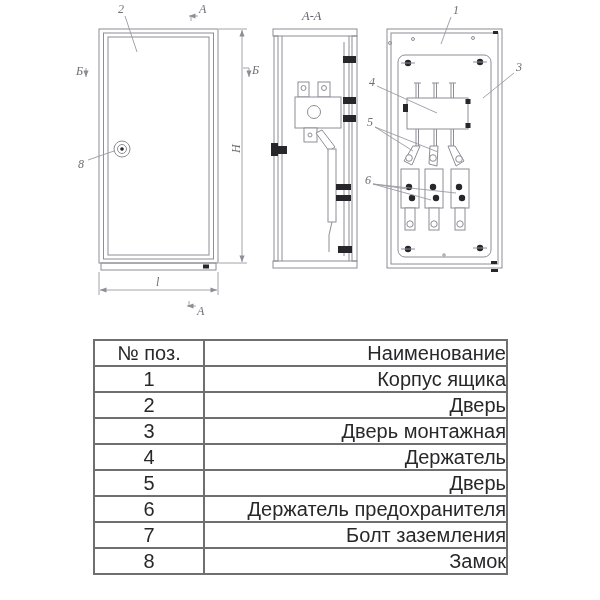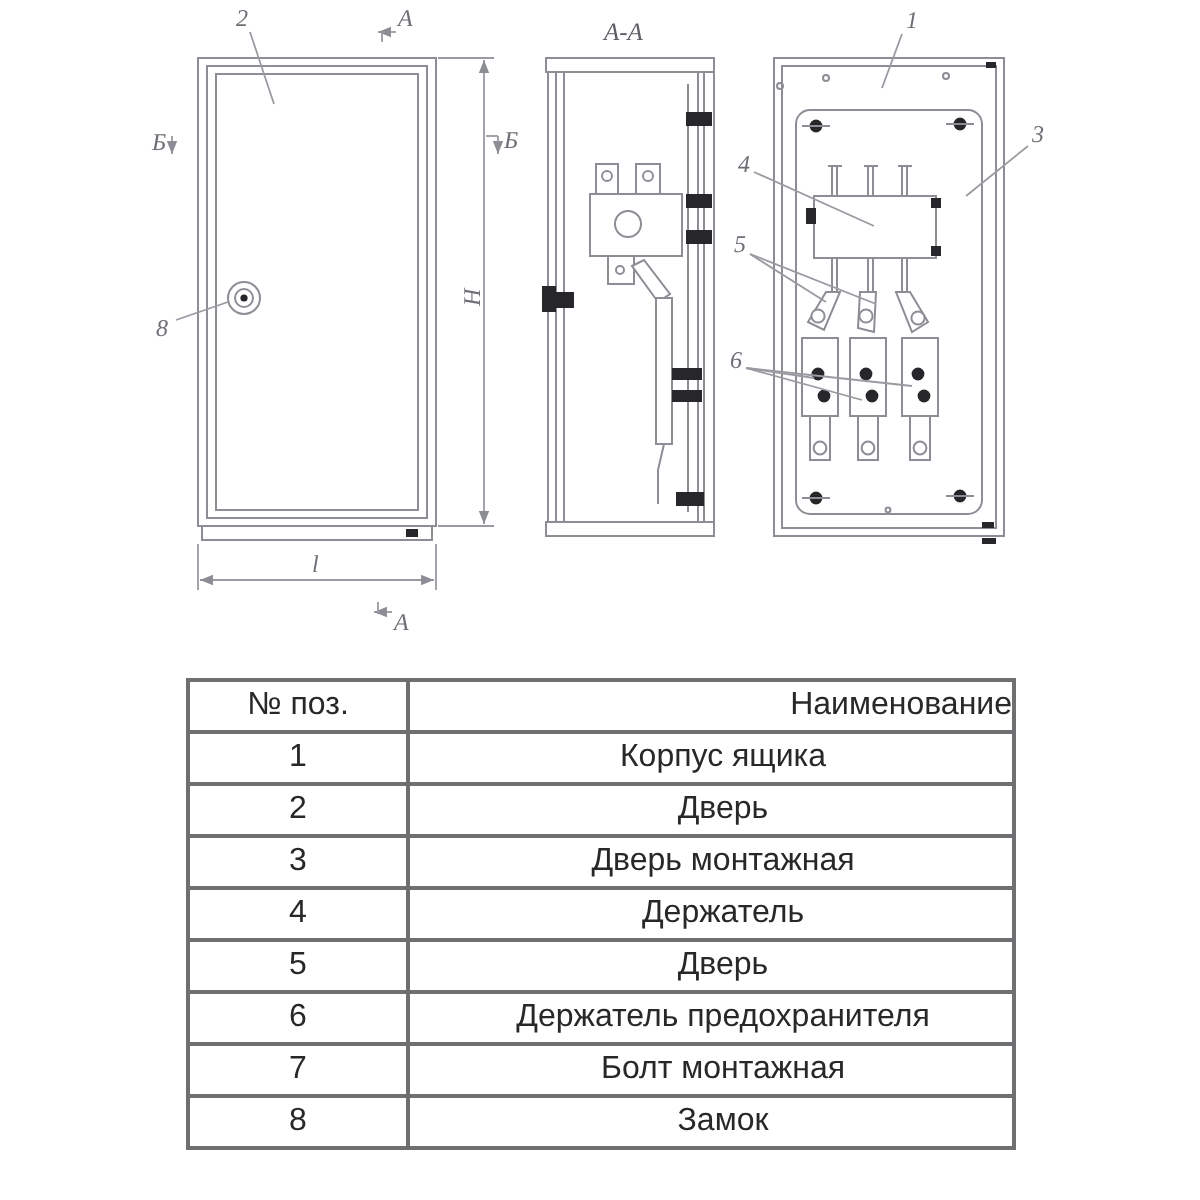--- a/index.html
+++ b/index.html
@@ -9,25 +9,25 @@
   svg.draw{position:absolute;left:0;top:0;}
   .ln{stroke:#8d8d96;fill:none;stroke-width:1;}
   .lnW{stroke:#8d8d96;fill:#ffffff;stroke-width:1;}
   .blk{fill:#26262b;stroke:none;}
   .ld{stroke:#9a9aa2;stroke-width:0.9;fill:none;}
   .lbl{font:italic 12px "Liberation Serif",serif;fill:#6e6e76;}
   .lbl-dim{font:italic 12px "Liberation Serif",serif;fill:#6e6e76;}
   .lbl-title{font:italic 12.5px "Liberation Serif",serif;fill:#5f5f68;}
   table.parts{position:absolute;left:93px;top:339px;width:415px;
     border-collapse:collapse;table-layout:fixed;
-    font-family:"Liberation Sans",sans-serif;font-size:16px;color:#28282b;}
+    font-family:"Liberation Sans",sans-serif;font-size:20px;color:#28282b;}
   .parts th,.parts td{border:2px solid #6f6f72;height:24px;padding:0;
     font-weight:normal;line-height:1.05;overflow:hidden;white-space:nowrap;}
   .parts .c-num{width:108px;text-align:center;}
-  .parts td.c-name{text-align:center;padding-left:12px;}
+  .parts td.c-name{text-align:right;padding-left:12px;}
   .parts th.c-name{text-align:right;}
 </style>
 </head>
 <body>
 
 <div class="stage">
 
 <svg class="draw" width="600" height="332" viewBox="0 0 600 332">
   <defs>
     <marker id="arr" viewBox="0 0 10 10" refX="9" refY="5" markerWidth="9" markerHeight="9" orient="auto-start-reverse">
@@ -261,21 +261,21 @@
     <tr>
       <td class="c-num">5</td>
       <td class="c-name">Дверь</td>
     </tr>
     <tr>
       <td class="c-num">6</td>
       <td class="c-name">Держатель предохранителя</td>
     </tr>
     <tr>
       <td class="c-num">7</td>
-      <td class="c-name">Болт монтажная</td>
+      <td class="c-name">Болт заземления</td>
     </tr>
     <tr>
       <td class="c-num">8</td>
       <td class="c-name">Замок</td>
     </tr>
   </tbody>
 </table>
 
 </div>
 

